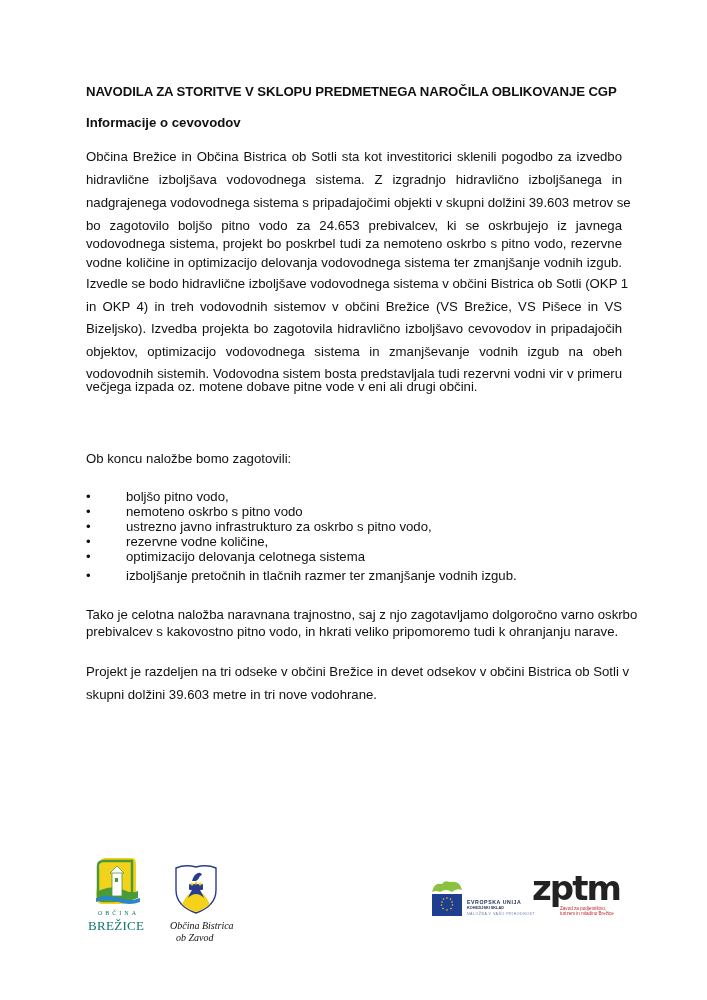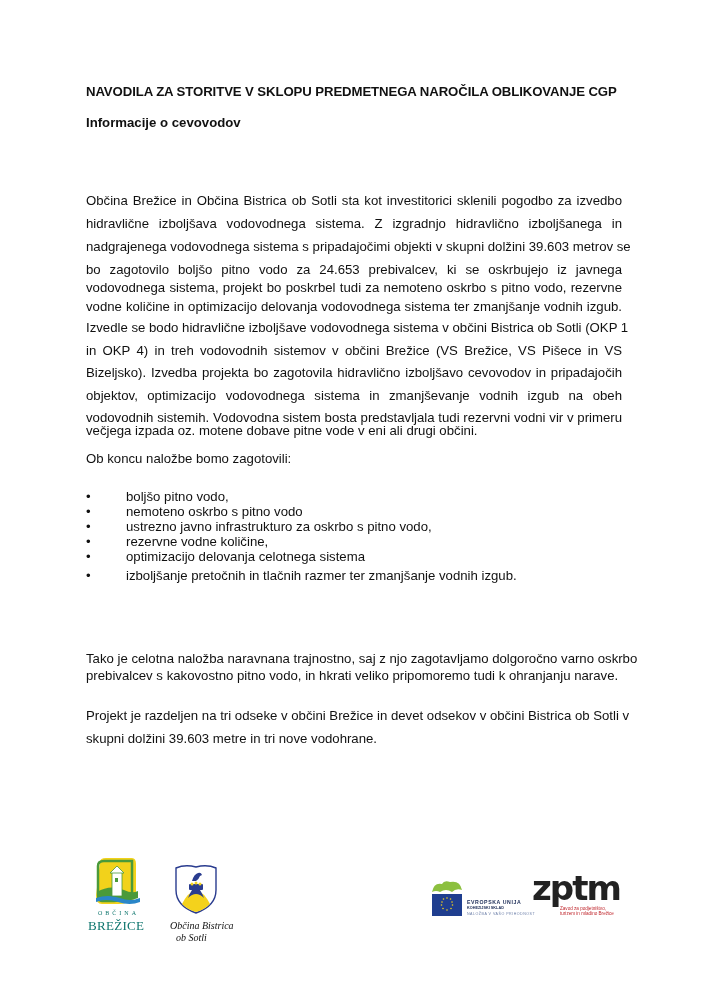--- a/index.html
+++ b/index.html
@@ -2,21 +2,21 @@
 <html><head>
   <meta charset="utf-8">
   <style>
     html, body { margin: 0; padding: 0; background: #ffffff; }
     body { width: 707px; height: 1000px; position: relative; overflow: hidden;
            font-family: "Liberation Sans", sans-serif; color: #111111; }
     .page { position: absolute; left: 0; top: 0; width: 639px; height: 1000px; background: #ffffff; }
     .h1 { position: absolute; left: 86px; top: 84px; font-size: 13.2px; font-weight: bold; letter-spacing: -0.1px; white-space: nowrap; }
     .h2 { position: absolute; left: 86px; top: 115px; font-size: 13.2px; font-weight: bold; white-space: nowrap; }
     .line { position: absolute; left: 86px; width: 536px; font-size: 13.2px; line-height: 16px; white-space: nowrap;
-            text-align: justify; text-align-last: justify; margin-top: 44px; }
+            text-align: justify; text-align-last: justify; }
     .line.last { text-align-last: left; }
     .h3 { position: absolute; left: 86px; top: 413px; font-size: 13.2px; font-weight: bold; white-space: nowrap; }
     .intro { position: absolute; left: 86px; top: 451px; font-size: 13.2px; white-space: nowrap; }
     .bullet { position: absolute; left: 86px; font-size: 13.2px; white-space: nowrap; }
     .bullet .dot { position: absolute; left: 0; top: 0; }
     .bullet .txt { position: absolute; left: 40px; top: 0; }
     .logos { position: absolute; left: 0; top: 0; width: 707px; height: 1000px; }
     .logo { position: absolute; }
     .brezice-word { position: absolute; font-family: "Liberation Serif", serif; color: #0f766e; white-space: nowrap; }
     .bistrica-text { position: absolute; font-family: "Liberation Serif", serif; font-size: 10px; color: #111; line-height: 12px; white-space: nowrap; font-style: italic; }
@@ -108,21 +108,21 @@
         <path d="M2 4 Q11 0 22 3 Q33 0 42 4 L42 26 Q42 42 22 49 Q2 42 2 26 Z" fill="#ffffff" stroke="#2a3c8f" stroke-width="1.4"></path>
         <path d="M8 40 Q14 28 22 26 Q30 28 36 40 Q30 46 22 48 Q14 46 8 40 Z" fill="#f4d21c"></path>
         <path d="M14 34 Q18 24 22 22 Q26 24 30 34 Q26 30 22 30 Q18 30 14 34 Z" fill="#2a3c8f"></path>
         <rect x="15" y="20" width="14" height="6" rx="1" fill="#2a3c8f"></rect>
         <circle cx="18" cy="20" r="1.5" fill="#f4d21c"></circle>
           <circle cx="22" cy="19" r="1.5" fill="#f4d21c"></circle>
           <circle cx="26" cy="20" r="1.5" fill="#f4d21c"></circle>
         <path d="M18 17 Q20 10 24 9 Q27 8 28 11 L26 12 Q25 15 22 17 Z" fill="#2a3c8f"></path>
       </svg>
       <div class="bistrica-text" style="left:0;top:56px">Občina Bistrica</div>
-      <div class="bistrica-text" style="left:6px;top:68px">ob Sotli</div>
+      <div class="bistrica-text" style="left:6px;top:68px">ob Zavod</div>
     </div>
 
 
     <div class="logo" style="left:430px;top:880px;width:100px;height:42px">
       <svg width="34" height="38" viewBox="0 0 34 38" style="position:absolute;left:0;top:0">
         <path d="M2 12 Q4 2 12 4 Q14 0 20 2 Q30 0 32 10 Q26 8 22 12 Q16 8 10 12 Q6 10 2 12 Z" fill="#8cc03f"></path>
         <rect x="2" y="14" width="30" height="22" fill="#1f3e8f"></rect>
         <g fill="#f4d21c">
           <circle cx="17" cy="18" r="0.8"></circle>
             <circle cx="20.5" cy="19" r="0.8"></circle>

